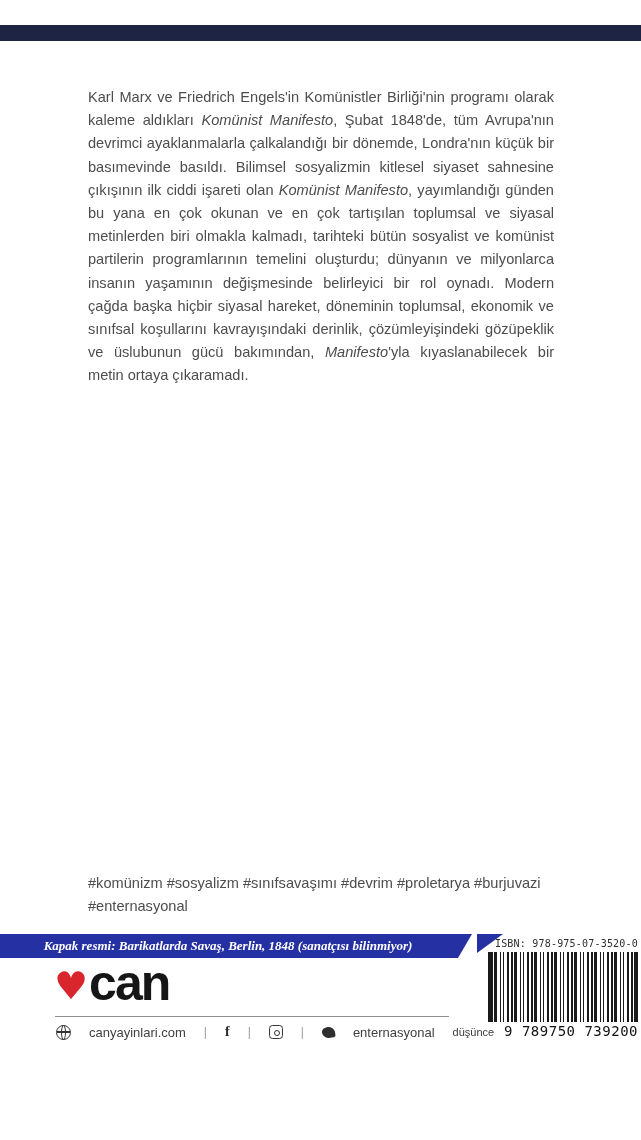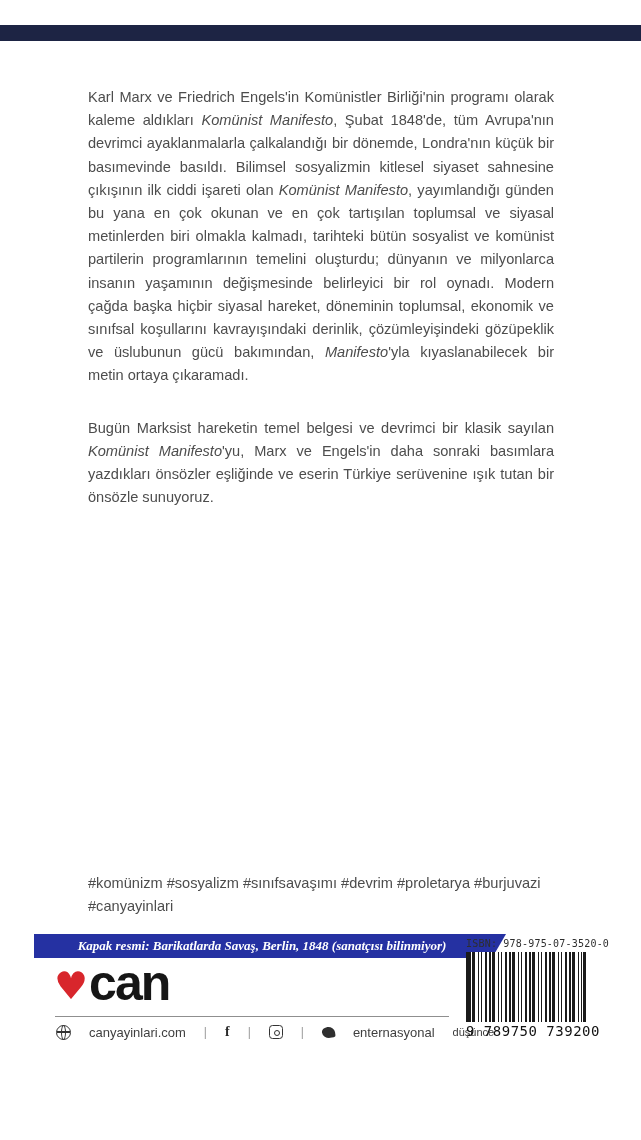--- a/index.html
+++ b/index.html
@@ -10,21 +10,21 @@
 
   .copy{position:absolute;left:88px;top:86px;width:466px;
         font-size:14.6px;line-height:23.2px;color:#4d4d4d;text-align:justify;}
   .copy p{margin:0 0 29px 0;}
   .copy em{}
 
   .hashtags{position:absolute;left:88px;top:872px;width:470px;
         font-size:14.6px;line-height:22.5px;color:#4d4d4d;}
 
   .credit-banner{position:absolute;top:934px;left:0;width:472px;height:24px;background:#2531a2;
-        clip-path:polygon(0 0,472px 0,458px 24px,0 24px);margin-left:34px;}
+        clip-path:polygon(0 0,472px 0,458px 24px,0 24px);}
   .credit-banner .txt{line-height:24px;text-align:center;padding-right:16px;
         font-family:"Liberation Serif",serif;font-style:italic;font-weight:bold;
         font-size:13px;color:#ffffff;white-space:nowrap;}
   .credit-tail{position:absolute;top:934px;left:477px;width:26px;height:19px;background:#2531a2;
         clip-path:polygon(0 0,100% 0,0 100%);}
 
   .logo-row{position:absolute;left:54px;top:962px;height:48px;display:flex;align-items:center;}
   .heart{color:#d8262c;font-family:"DejaVu Sans",sans-serif;font-size:38px;line-height:1;}
   .logo-text{font-family:"Liberation Sans",sans-serif;font-weight:800;font-size:50px;line-height:1;
         letter-spacing:-2px;color:#161616;margin-left:1px;margin-top:-6px;}
@@ -38,45 +38,44 @@
   .globe::before{content:"";position:absolute;left:0;right:0;top:50%;height:1.2px;background:#333;margin-top:-0.6px;}
   .globe::after{content:"";position:absolute;left:50%;top:-1px;bottom:-1px;width:5px;margin-left:-2.5px;
         border:1.2px solid #333;border-radius:50%;box-sizing:border-box;}
   .fb{font-weight:bold;font-size:14px;color:#2b2b2b;font-family:"Liberation Serif",serif;}
   .insta{width:12px;height:12px;border:1.4px solid #333;border-radius:3.5px;position:relative;flex:none;}
   .insta::after{content:"";position:absolute;left:50%;top:50%;width:4px;height:4px;margin:-2px 0 0 -2px;
         border:1.2px solid #333;border-radius:50%;}
   .bird{width:13px;height:11px;background:#2f2f2f;border-radius:55% 70% 20% 75%;transform:rotate(-8deg);flex:none;}
   .category{margin-left:auto;font-size:11px;color:#3a3a3a;}
 
-  .barcode{position:absolute;left:466px;top:938px;width:120px;text-align:center;}
+  .barcode{position:absolute;left:488px;top:938px;width:150px;text-align:right;}
   .isbn{font-family:"DejaVu Sans Mono",monospace;font-size:10px;letter-spacing:0.2px;color:#2e2e2e;white-space:nowrap;}
   .bars{height:70px;margin-top:3px;border-left:3px solid #1a1a1a;border-right:3px solid #1a1a1a;
         background:repeating-linear-gradient(90deg,
           #1a1a1a 0 2px,#fff 2px 3px,#1a1a1a 3px 6px,#fff 6px 9px,
           #1a1a1a 9px 10px,#fff 10px 12px,#1a1a1a 12px 13px,#fff 13px 16px,
           #1a1a1a 16px 18px,#fff 18px 20px);}
   .ean{font-family:"DejaVu Sans Mono",monospace;font-size:14px;letter-spacing:0.5px;color:#111;
         margin-top:1px;white-space:pre;}
 </style>
 </head>
 <body>
 
 <div id="page">
 
   <div class="top-band"></div>
 
   <div class="copy">
     <p>Karl Marx ve Friedrich Engels'in Komünistler Birliği'nin programı olarak kaleme aldıkları <em>Komünist Manifesto</em>, Şubat 1848'de, tüm Avrupa'nın devrimci ayaklanmalarla çalkalandığı bir dönemde, Londra'nın küçük bir basımevinde basıldı. Bilimsel sosyalizmin kitlesel siyaset sahnesine çıkışının ilk ciddi işareti olan <em>Komünist Manifesto</em>, yayımlandığı günden bu yana en çok okunan ve en çok tartışılan toplumsal ve siyasal metinlerden biri olmakla kalmadı, tarihteki bütün sosyalist ve komünist partilerin programlarının temelini oluşturdu; dünyanın ve milyonlarca insanın yaşamının değişmesinde belirleyici bir rol oynadı. Modern çağda başka hiçbir siyasal hareket, döneminin toplumsal, ekonomik ve sınıfsal koşullarını kavrayışındaki derinlik, çözümleyişindeki gözüpeklik ve üslubunun gücü bakımından, <em>Manifesto</em>'yla kıyaslanabilecek bir metin ortaya çıkaramadı.</p>
-    <p>Bugün Marksist hareketin temel belgesi ve devrimci bir klasik sayılan <em>Komünist Manifesto</em>'yu, Marx ve Engels'in daha sonraki basımlara yazdıkları önsözler eşliğinde ve eserin Türkiye serüvenine ışık tutan bir önsözle sunuyoruz.</p>
   </div>
 
   <div class="hashtags">
     <div>#komünizm #sosyalizm #sınıfsavaşımı #devrim #proletarya #burjuvazi</div>
-    <div>#canyayinlari</div>
+    <div>#enternasyonal</div>
   </div>
 
   <div class="credit-banner">
     <div class="txt">Kapak resmi: Barikatlarda Savaş, Berlin, 1848 (sanatçısı bilinmiyor)</div>
   </div>
   <div class="credit-tail"></div>
 
   <div class="logo-row">
     <span class="heart">♥</span>
     <span class="logo-text">can</span>

